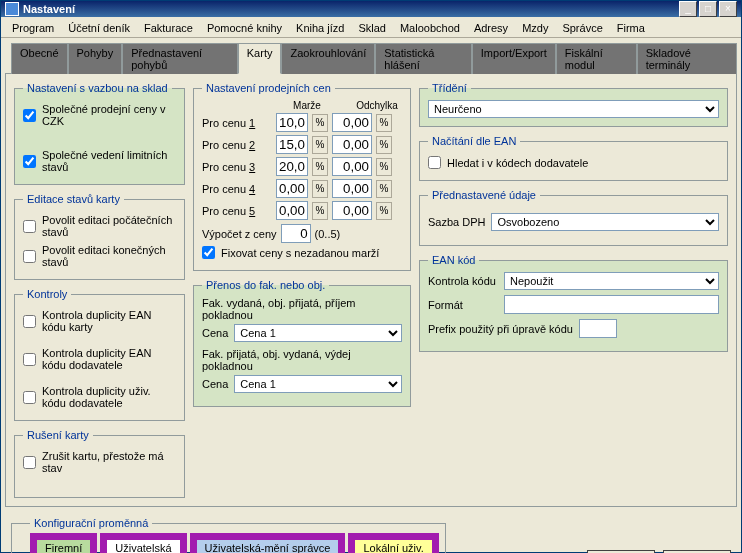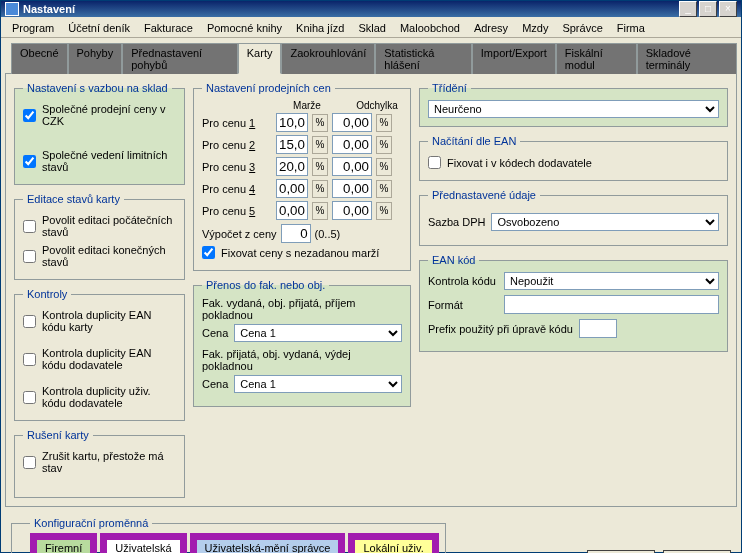--- a/index.html
+++ b/index.html
@@ -216,21 +216,21 @@
     <div class="column col3">
       <fieldset class="green">
         <legend>Třídění</legend>
         <select class="wide-select"><option>Neurčeno</option></select>
       </fieldset>
 
       <fieldset>
         <legend>Načítání dle EAN</legend>
         <div class="checkbox-row">
             <input type="checkbox" style="">
-            <label>Fixovat i v kódech dodavatele</label>
+            <label>Hledat i v kódech dodavatele</label>
           </div>
       </fieldset>
 
       <fieldset>
         <legend>Přednastavené údaje</legend>
         <div class="form-row" style="margin:6px 0;">
           <label>Sazba DPH</label>
           <select style="flex:1;"><option>Osvobozeno</option></select>
         </div>
       </fieldset>

